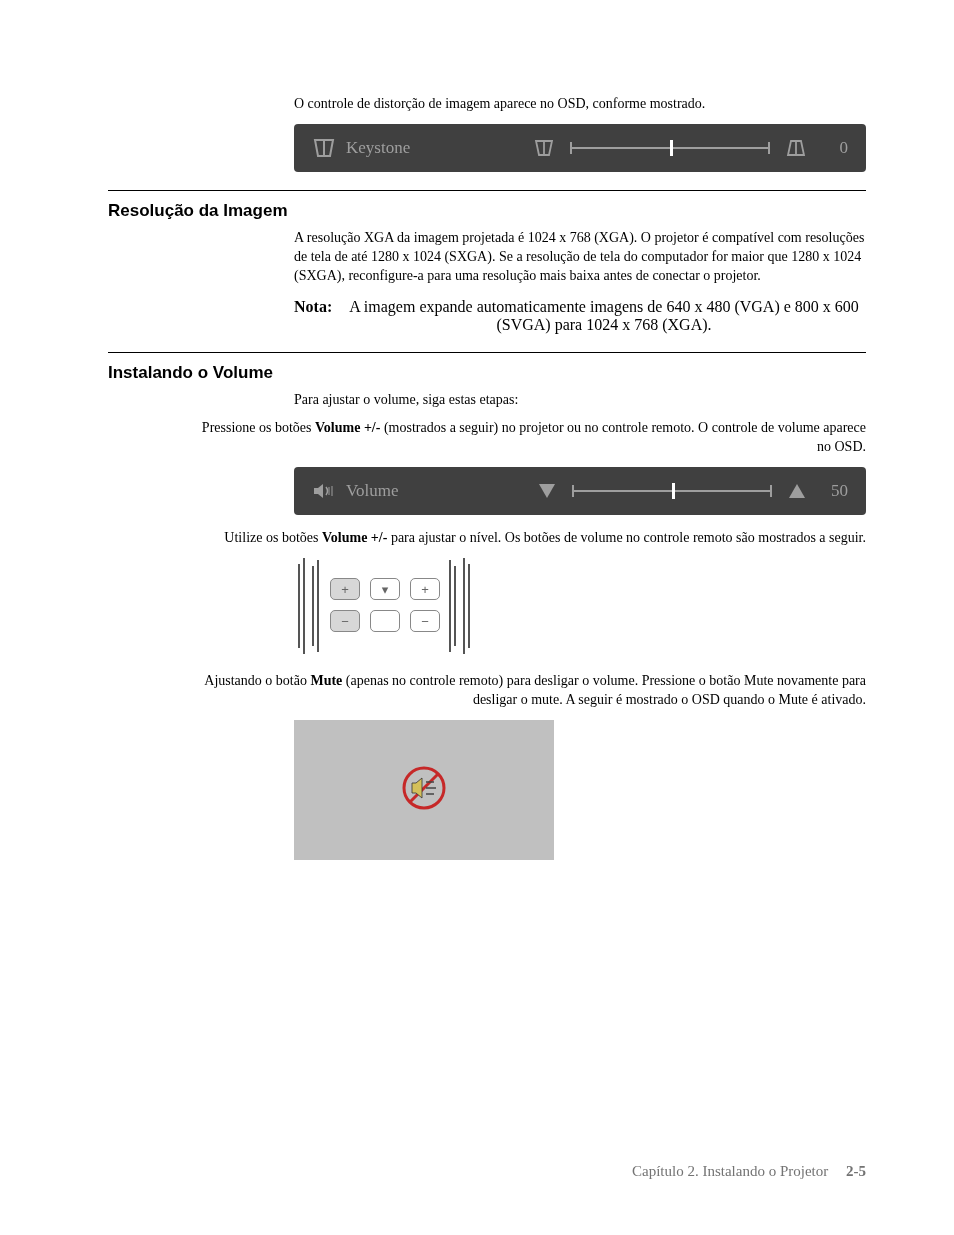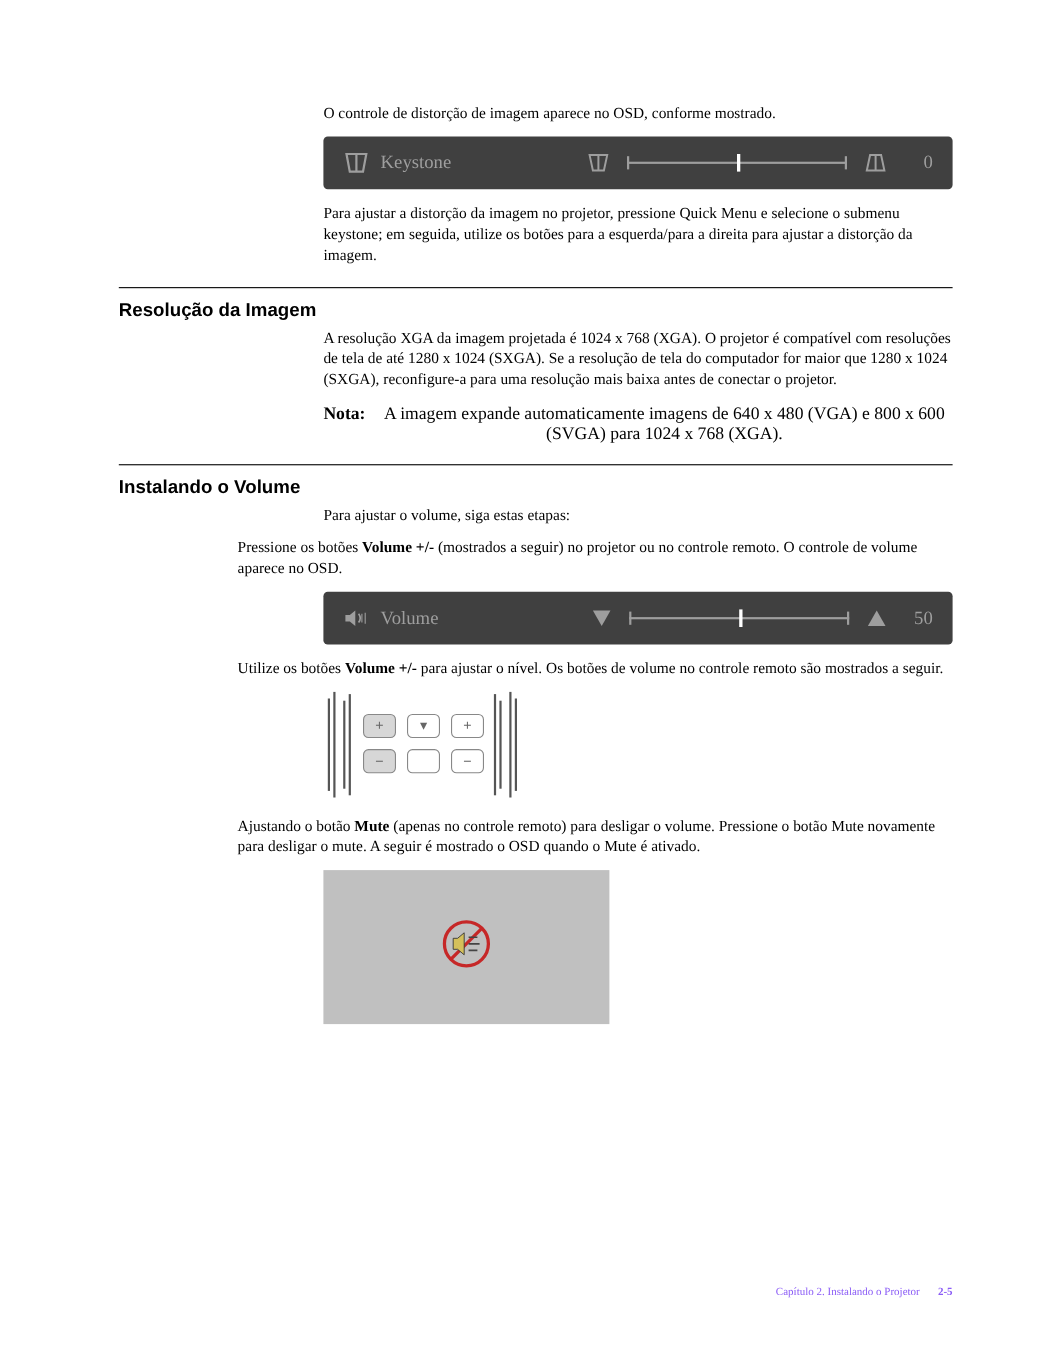--- a/index.html
+++ b/index.html
@@ -13,21 +13,22 @@
   .page {
     padding: 95px 88px 60px 108px;
     box-sizing: border-box;
     position: relative;
     min-height: 1235px;
   }
   .body-indent {
     margin-left: 186px;
   }
   .body-indent-2 {
-    margin-left: 108px;
+    margin-left: 84px;
+    text-align: right;
   }
   p {
     font-size: 14px;
     line-height: 1.35;
     margin: 0 0 10px 0;
   }
   h2 {
     font-family: Helvetica, Arial, sans-serif;
     font-weight: bold;
     font-size: 17px;
@@ -132,22 +133,22 @@
     background: #c0c0c0;
     display: flex;
     align-items: center;
     justify-content: center;
     margin-top: 6px;
   }
   .footer {
     position: absolute;
     bottom: 55px;
     right: 88px;
-    font-size: 10px;
-    color: #8b5cf6;
+    font-size: 15px;
+    color: #737373;
   }
   .footer .pg {
     font-weight: bold;
     margin-left: 14px;
   }
 </style>
 </head>
 <body>
 
 <div class="page">
@@ -179,21 +180,20 @@
       </span>
       <span class="osd-icon">
         <svg width="20" height="18" viewBox="0 0 20 18">
           <path d="M5 2 L15 2 L18 16 L2 16 Z" fill="none" stroke="#9E9E9E" stroke-width="1.8"></path>
           <line x1="10" y1="2" x2="10" y2="16" stroke="#9E9E9E" stroke-width="1.8"></line>
         </svg>
       </span>
       <span class="osd-value">0</span>
     </div>
 
-    <p>Para ajustar a distorção da imagem no projetor, pressione Quick Menu e selecione o submenu keystone; em seguida, utilize os botões para a esquerda/para a direita para ajustar a distorção da imagem.</p>
   </div>
 
   <hr class="rule">
   <h2>Resolução da Imagem</h2>
 
   <div class="body-indent" style="margin-top:4px;">
     <p>A resolução XGA da imagem projetada é 1024 x 768 (XGA). O projetor é compatível com resoluções de tela de até 1280 x 1024 (SXGA). Se a resolução de tela do computador for maior que 1280 x 1024 (SXGA), reconfigure-a para uma resolução mais baixa antes de conectar o projetor.</p>
     <div class="note">
       <div class="note-label">Nota:</div>
       <div class="note-text">A imagem expande automaticamente imagens de 640 x 480 (VGA) e 800 x 600 (SVGA) para 1024 x 768 (XGA).</div>

